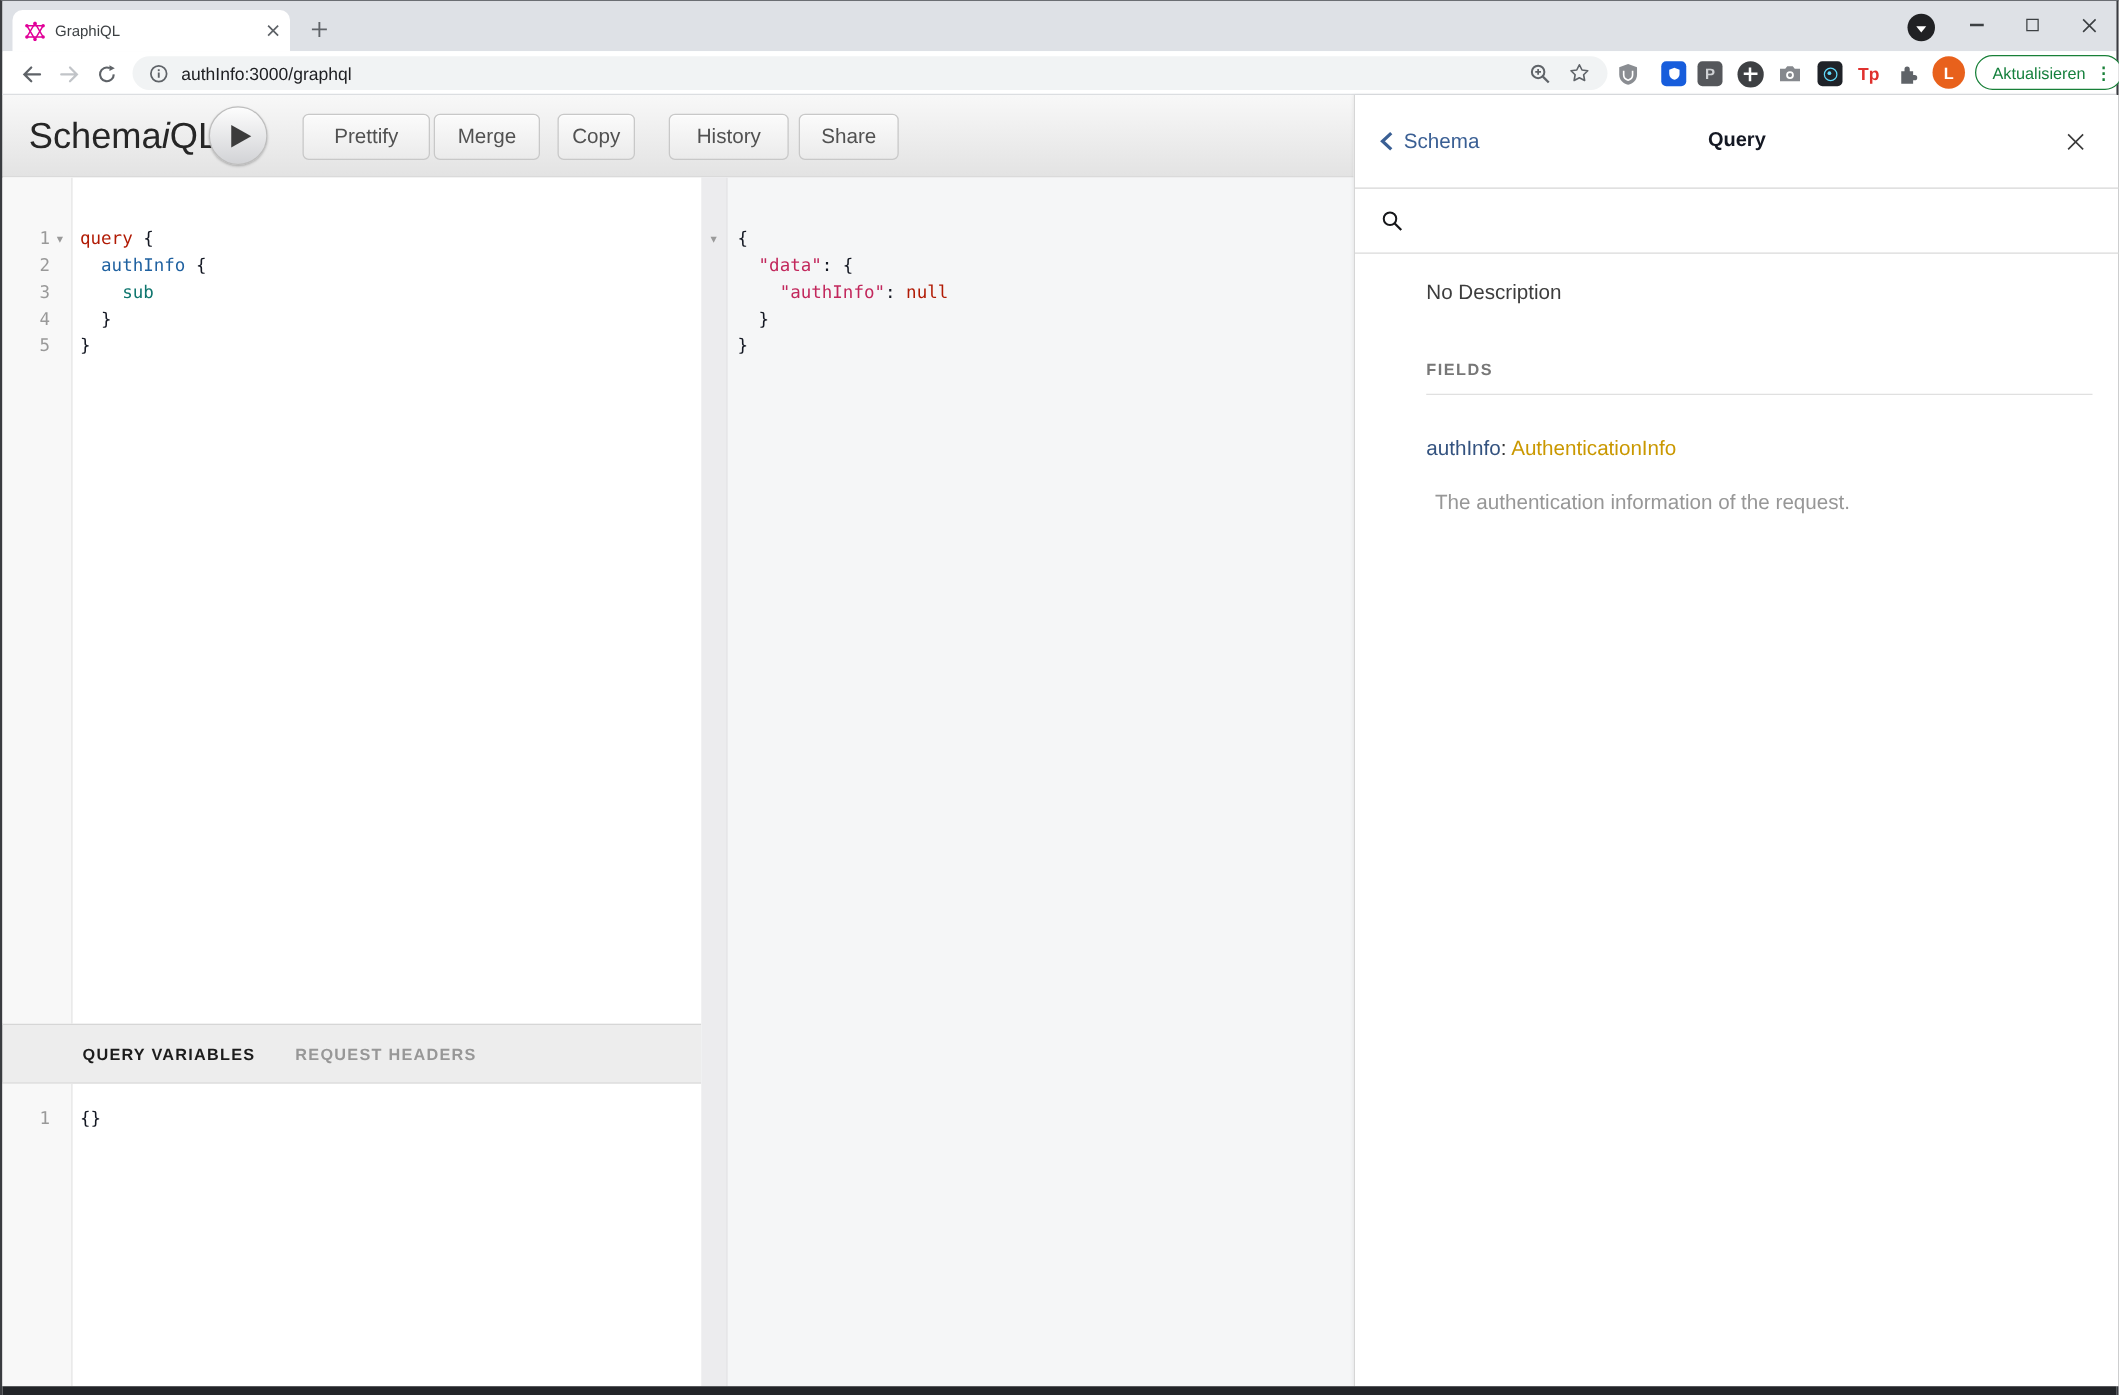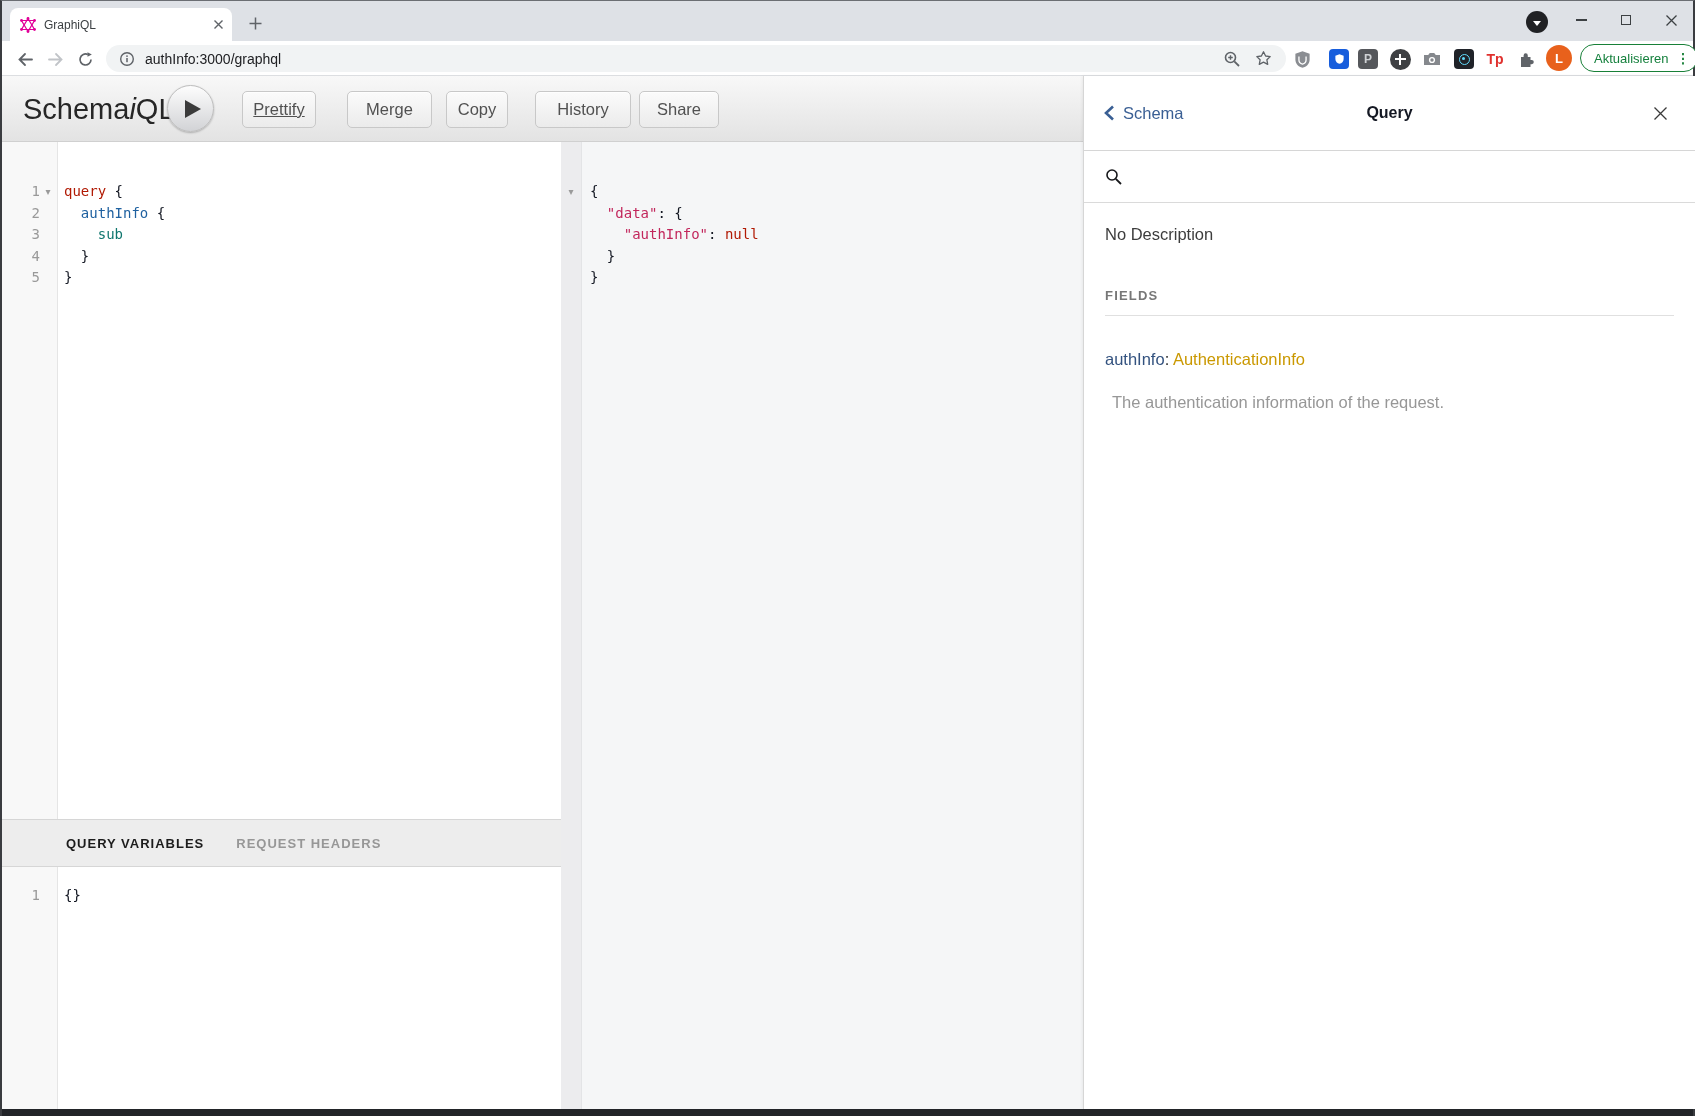--- a/index.html
+++ b/index.html
@@ -98,21 +98,21 @@
   .doc-back { position:absolute; left:19px; display:flex; align-items:center; gap:7px; }
   .doc-back-label { font-size:16.5px; }
   .doc-title { position:absolute; left:0; width:100%; text-align:center; font-size:16px; font-weight:bold; color:#141823; }
   .doc-close { position:absolute; right:22px; top:24px; width:26px; height:26px;
                display:flex; align-items:center; justify-content:center; }
   .doc-search { height:52px; display:flex; align-items:center; padding-left:21px;
                 border-bottom:1px solid #dadada; margin-left:0; }
   .doc-search-input { border:none; outline:none; font-size:16.5px; color:#444; margin-left:10px; width:430px;
                       background:transparent; font-family:"Liberation Sans",sans-serif; }
   .doc-search-input::placeholder { color:#a8a8a8; }
-  .doc-content { padding:0 21px; }
+  .doc-content { padding:0 21px;margin-left:36px; }
   .doc-nodesc { margin-top:22px; font-size:16.5px; color:#3d3d3d; }
   .doc-cat-title { margin-top:44px; font-size:13px; font-weight:bold; letter-spacing:1.2px; color:#777;
                    padding-bottom:12px; border-bottom:1px solid #e0e0e0; }
   .doc-field { margin-top:34px; font-size:16.5px; }
   .doc-field-desc { margin-top:24px; padding-left:7px; font-size:16.5px; color:#979797; }
 
   .bottom-strip { position:absolute; left:0; top:1108px; width:100%; height:8px; background:#222428; }
 
   svg { display:block; }
 </style>
@@ -249,21 +249,21 @@
       <span class="update-dots">⋮</span>
     </span>
   </div>
 
   <div class="gql-topbar">
     <div class="gql-logo"><span>Schema</span><em>i</em><span>QL</span></div>
   </div>
   <div class="execute-btn">
     <span class="play-glyph"></span>
   </div>
-  <button class="tb-btn" style="left:240px; width:74px;text-decoration:underline;">Prettify</button>
+  <button class="tb-btn" style="left:240px; width:102px;">Prettify</button>
   <button class="tb-btn" style="left:345px; width:85px;">Merge</button>
   <button class="tb-btn" style="left:444px; width:62px;">Copy</button>
   <button class="tb-btn" style="left:533px; width:96px;">History</button>
   <button class="tb-btn" style="left:637px; width:80px;">Share</button>
 
   <div class="workspace">
 
     <div class="query-pane qp">
       <div class="code-area">
         <div class="gutter">

